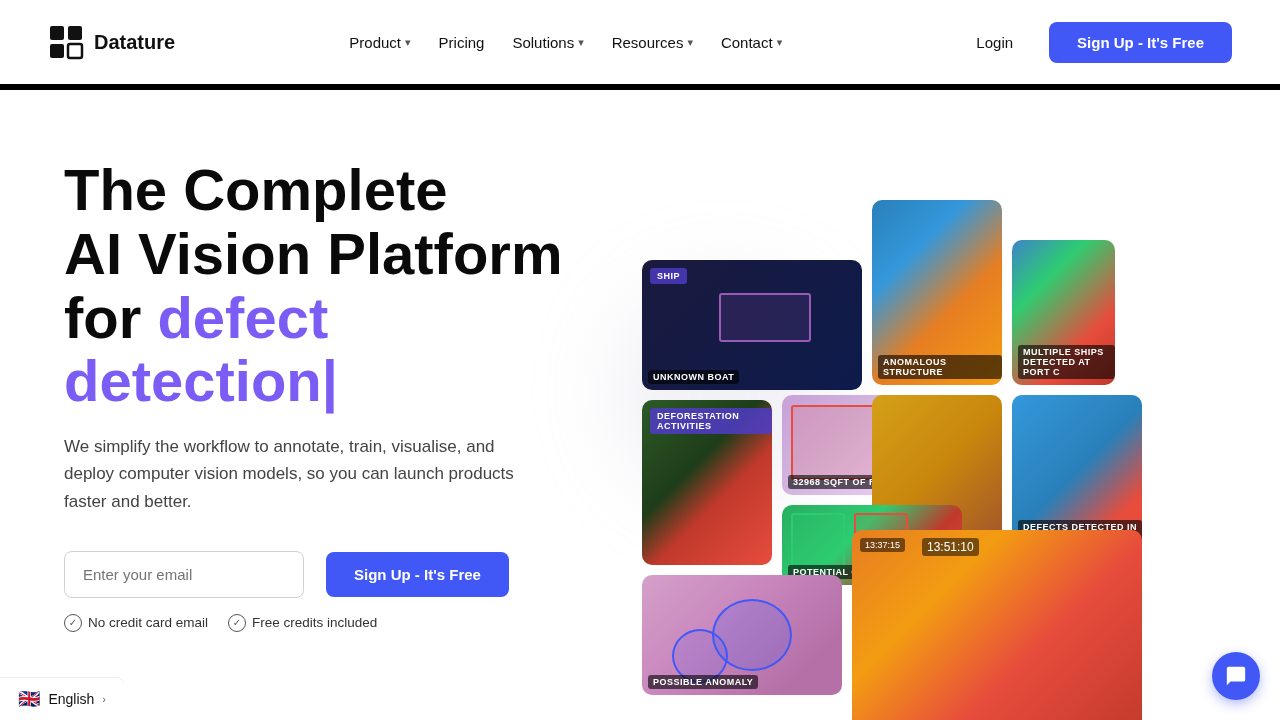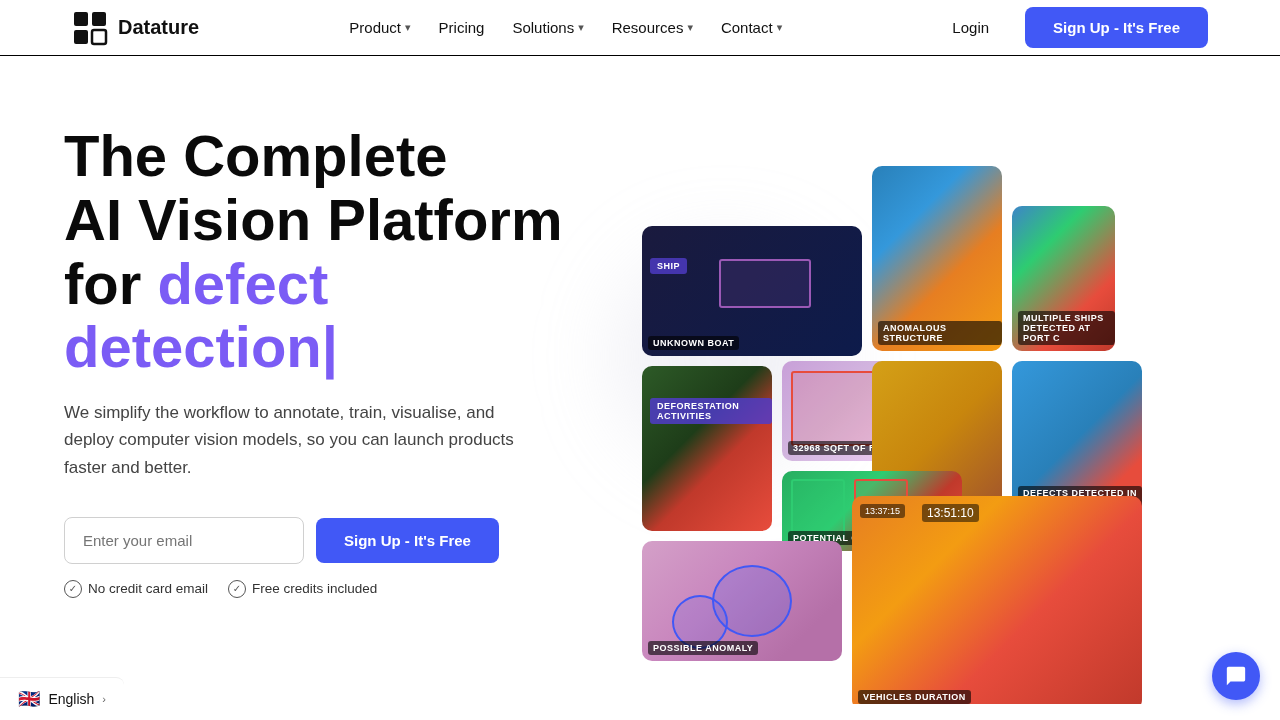--- a/index.html
+++ b/index.html
@@ -1,21 +1,21 @@
 <!DOCTYPE html>
 <html><head>
   <meta charset="utf-8">
   <style>
     * { margin: 0; padding: 0; box-sizing: border-box; }
     body { font-family: -apple-system, BlinkMacSystemFont, 'Segoe UI', sans-serif; background: #fff; overflow-x: hidden; width: 1280px; height: 720px; position: relative; }
 
     
     .navbar {
       display: flex; align-items: center; justify-content: space-between;
-      padding: 0 72px; height: 56px; border-bottom: 1px solid #000000;
+      padding: 0 48px; height: 90px; border-bottom: 6px solid #000000;
       position: relative; z-index: 10;
     }
     .nav-logo { display: flex; align-items: center; gap: 10px; text-decoration: none; }
     .nav-logo-icon { width: 36px; height: 36px; }
     .nav-logo-text { font-size: 20px; font-weight: 700; color: #111; }
     .nav-links { display: flex; align-items: center; gap: 0; }
     .nav-item {
       display: flex; align-items: center; gap: 4px;
       padding: 8px 14px; border-radius: 6px; cursor: pointer;
       font-size: 15px; font-weight: 500; color: #111;
@@ -44,21 +44,21 @@
     .hero-left { flex: 0 0 540px; padding-top: 8px; }
     .hero-title {
       font-size: 58px; font-weight: 800; line-height: 1.1;
       color: #0a0a0a; margin-bottom: 20px;
     }
     .hero-title .purple { color: #7B5CF5; }
     .hero-description {
       font-size: 17px; color: #444; line-height: 1.6;
       max-width: 460px; margin-bottom: 36px;
     }
-    .email-row { display: flex; gap: 12px; align-items: center; margin-bottom: 16px; }
+    .email-row { display: flex; gap: 22px; align-items: center; margin-bottom: 16px; }
     .email-input {
       padding: 14px 18px; font-size: 15px; border: 1.5px solid #d0d0d0;
       border-radius: 8px; width: 240px; outline: none; color: #333;
     }
     .hero-signup-btn {
       padding: 14px 28px; font-size: 15px; font-weight: 600;
       background: #4158F6; color: #fff; border: none;
       border-radius: 8px; cursor: pointer; white-space: nowrap;
     }
     .badges { display: flex; gap: 20px; align-items: center; }
@@ -153,21 +153,20 @@
       font-size: 9px; font-weight: 700; padding: 2px 5px;
       border-radius: 3px; letter-spacing: 0.5px;
       text-transform: uppercase;
     }
     .label-overlay-top {
       position: absolute; top: 8px; left: 8px;
       background: rgba(100,80,220,0.85); color: #fff;
       font-size: 9px; font-weight: 700; padding: 3px 7px;
       border-radius: 3px; letter-spacing: 0.5px;
       text-transform: uppercase;
-      margin-top: 24px;
     }
     .detection-box {
       position: absolute;
       border: 2px solid #9b59b6;
       background: rgba(155,89,182,0.15);
       border-radius: 3px;
     }
     .detection-box-red {
       border-color: #e74c3c;
       background: rgba(231,76,60,0.15);

